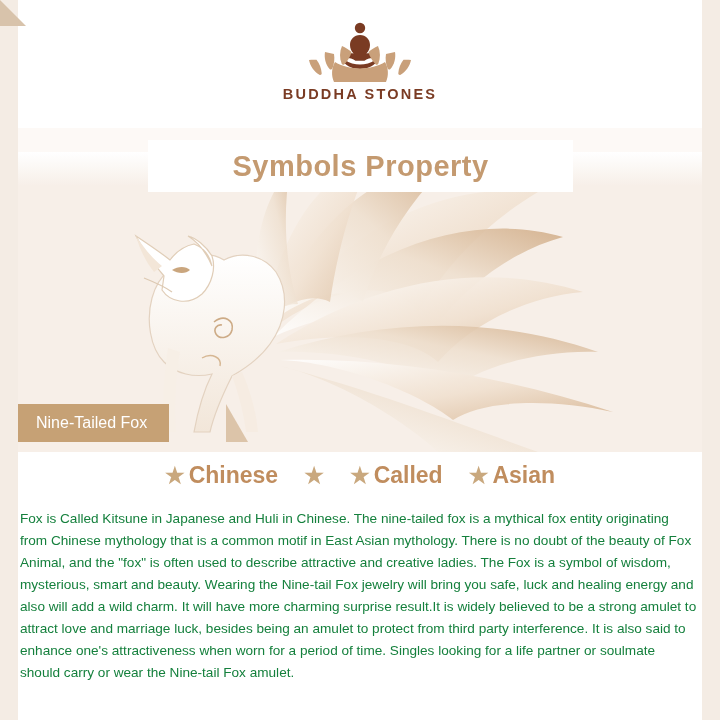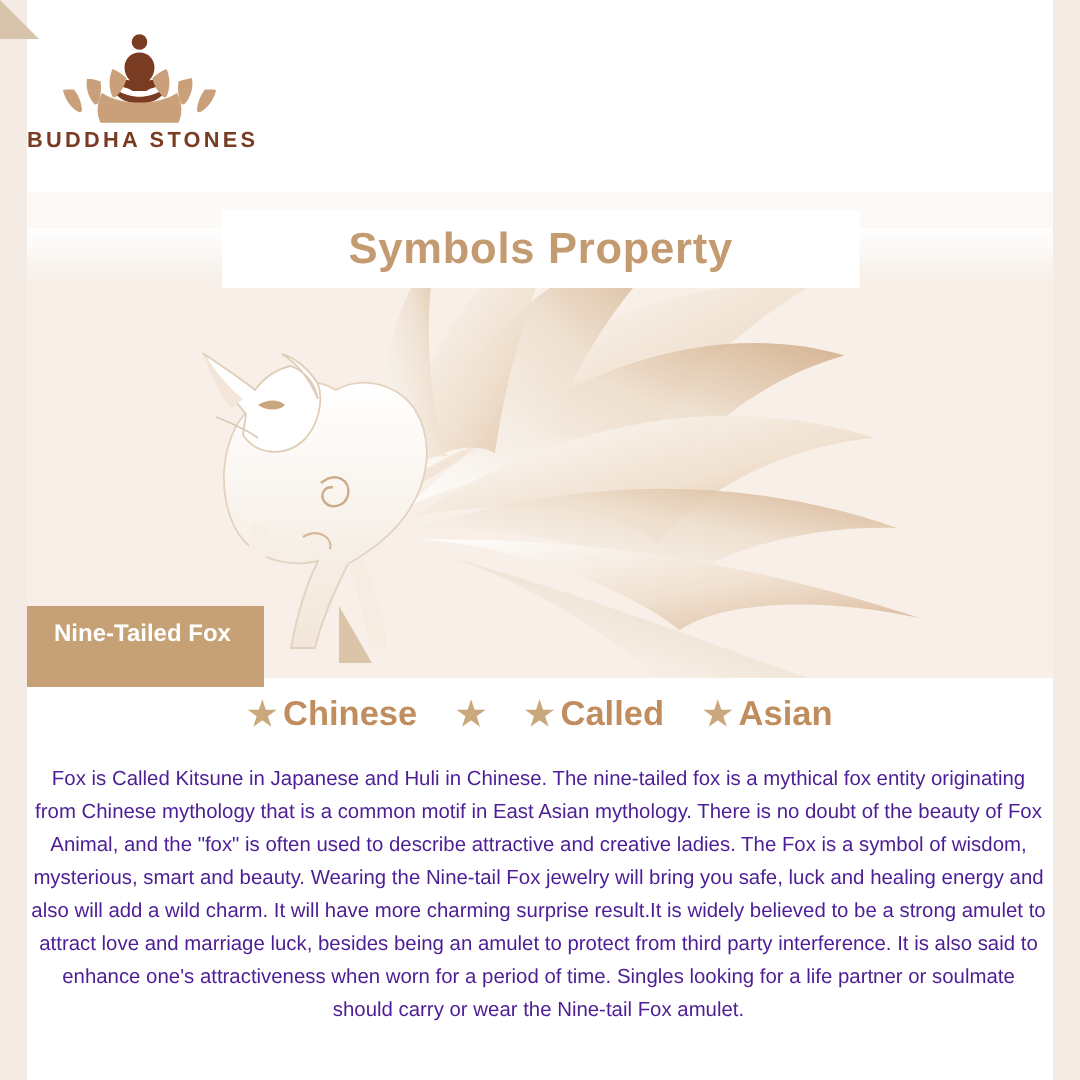--- a/index.html
+++ b/index.html
@@ -50,20 +50,21 @@
   }
 
   
   .header {
     position: absolute;
     left: 18px; right: 18px; top: 0;
     height: 128px;
     background: #ffffff;
     display: flex;
     flex-direction: column;
+    align-items: center;
     justify-content: flex-start;
     padding-top: 16px;
     box-sizing: border-box;
   }
   .logo-mark {
     width: 150px;
     height: 66px;
     display: block;
   }
   .brand-name {
@@ -119,23 +120,23 @@
   
   .label-ribbon {
     position: absolute;
     left: 18px;
     top: 404px;
     height: 38px;
     background: #c6a175;
     color: #ffffff;
     display: flex;
     align-items: center;
-    padding: 0 22px 16px 18px;
+    padding: 0 22px 0 18px;
     font-size: 16px;
-    font-weight: bold;
+    font-weight: normal;
     z-index: 6;
   }
   .ribbon-notch {
     position: absolute;
     left: 226px;
     top: 404px;
     width: 0; height: 0;
     border-style: solid;
     border-width: 38px 0 0 22px;
     border-color: transparent transparent transparent #c6a175;
@@ -168,22 +169,22 @@
   }
 
   
   .body-text {
     position: absolute;
     left: 20px;
     right: 22px;
     top: 508px;
     font-size: 13.6px;
     line-height: 1.62;
-    color: #4c1d95;
-    text-align: center;
+    color: #15803d;
+    text-align: left;
   }
 
   
   .bottom-fill {
     position: absolute;
     left: 18px; right: 18px;
     top: 452px;
     bottom: 0;
     background: #ffffff;
     z-index: 1;

